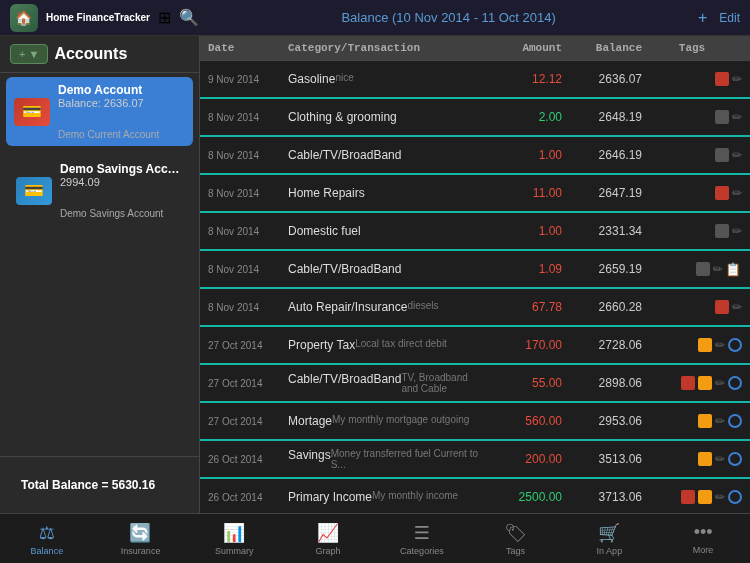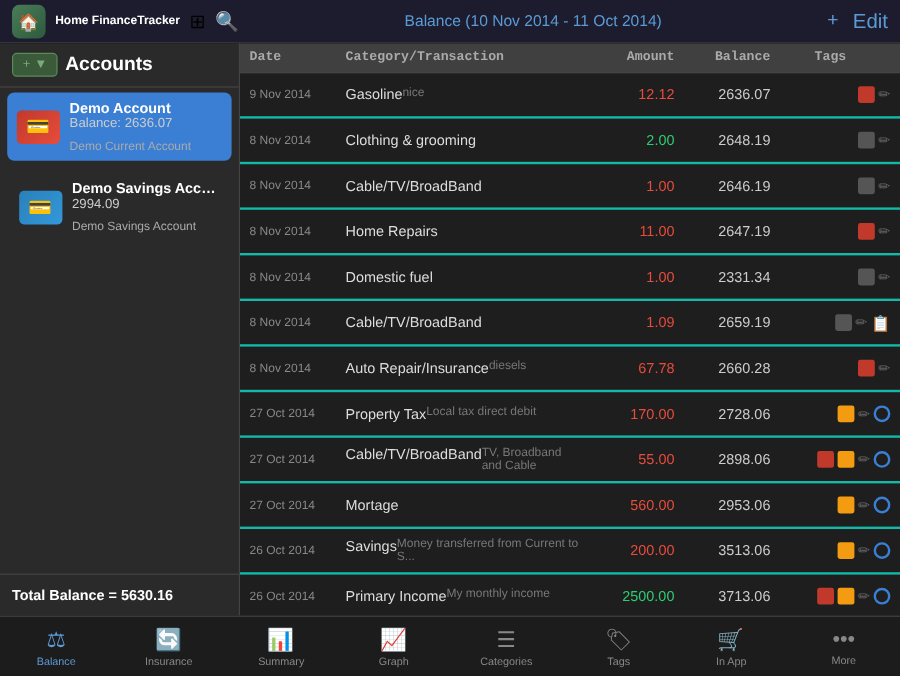--- a/index.html
+++ b/index.html
@@ -5,40 +5,40 @@
     * { margin: 0; padding: 0; box-sizing: border-box; }
     body { width: 750px; height: 563px; background: #1a1a1a; font-family: -apple-system, 'Helvetica Neue', Arial, sans-serif; overflow: hidden; display: flex; flex-direction: column; }
 
     
     .top-bar { background: #1c1c2e; height: 36px; display: flex; align-items: center; justify-content: space-between; padding: 0 10px; border-bottom: 1px solid #333; }
     .top-bar-left { display: flex; align-items: center; gap: 8px; }
     .top-bar-left .app-icon { width: 28px; height: 28px; background: linear-gradient(135deg, #4a7c59, #2d5a3d); border-radius: 6px; display: flex; align-items: center; justify-content: center; font-size: 14px; }
     .top-bar-center { color: #5b9bd5; font-size: 13px; font-weight: 500; }
     .top-bar-right { display: flex; align-items: center; gap: 12px; }
     .top-bar-right .icon-btn { color: #5b9bd5; font-size: 16px; cursor: pointer; }
-    .top-bar-right .edit-btn { color: #5b9bd5; font-size: 17px; cursor: pointer; }
+    .top-bar-right .edit-btn { color: #5b9bd5; font-size: 12px; cursor: pointer; }
 
     
     .main-content { display: flex; flex: 1; overflow: hidden; }
 
     
     .sidebar { width: 200px; background: #2a2a2a; display: flex; flex-direction: column; border-right: 1px solid #444; }
     .sidebar-header { display: flex; align-items: center; padding: 8px 10px; gap: 6px; border-bottom: 1px solid #444; }
     .add-btn { background: #3a5a3a; border: 1px solid #5a8a5a; border-radius: 4px; padding: 3px 8px; color: #7aaa7a; font-size: 11px; cursor: pointer; }
     .sidebar-title { color: #fff; font-size: 16px; font-weight: 600; flex: 1; }
     .account-item { padding: 8px 10px; cursor: pointer; display: flex; align-items: center; gap: 8px; }
     .account-item.selected { background: #3a7fd4; border-radius: 6px; margin: 4px 6px; padding: 6px 8px; }
     .account-item:not(.selected) { margin: 4px 6px; }
     .account-icon { width: 36px; height: 28px; background: linear-gradient(135deg, #c0392b, #e74c3c); border-radius: 4px; display: flex; align-items: center; justify-content: center; font-size: 16px; flex-shrink: 0; }
     .account-icon.savings { background: linear-gradient(135deg, #2980b9, #3498db); }
     .account-info { flex: 1; min-width: 0; }
     .account-name { color: #fff; font-size: 12px; font-weight: 600; white-space: nowrap; overflow: hidden; text-overflow: ellipsis; }
     .account-balance { color: #ccc; font-size: 11px; }
-    .account-type { font-size: 10px; color: #aaa; margin-top: 8px; }
-    .sidebar-footer { margin-top: auto; padding: 10px; border-top: 1px solid #444; }
+    .account-type { font-size: 10px; color: #aaa; margin-top: 20px; }
+    .sidebar-footer { margin-top: auto; padding: 21px; border-top: 1px solid #444; }
     .total-balance { color: #fff; font-size: 12px; font-weight: 600; }
 
     
     .table-area { flex: 1; display: flex; flex-direction: column; overflow: hidden; background: #1e1e1e; }
     .table-header { display: grid; grid-template-columns: 80px 1fr 80px 80px 100px; padding: 6px 8px; border-bottom: 1px solid #444; background: #404040; font-family: Liberation Mono, monospace; }
     .table-header-cell { color: #aaa; font-size: 11px; font-weight: 600; text-align: left; }
     .table-header-cell.right { text-align: right; }
     .table-header-cell.center { text-align: center; }
     .table-scroll { flex: 1; overflow-y: auto; }
     .table-scroll::-webkit-scrollbar { width: 4px; }
@@ -252,34 +252,35 @@
             <span class="tag-red"></span>
             <span class="tag-yellow"></span>
             <span class="tag-pencil">✏</span>
             <span class="tag-circle"></span>
           </div>
   </div>
         <div class="table-row">
     <div class="cell-date">27 Oct 2014</div>
     <div class="cell-category">
       <span class="cell-cat-name">Mortage</span>
+      <span class="cell-cat-sub">My monthly mortgage outgoing</span>
     </div>
     <div class="cell-amount red">560.00</div>
     <div class="cell-balance">2953.06</div>
     <div class="cell-tags">
             <span class="tag-yellow"></span>
             <span class="tag-pencil">✏</span>
             <span class="tag-circle"></span>
           </div>
   </div>
         <div class="table-row">
     <div class="cell-date">26 Oct 2014</div>
     <div class="cell-category">
       <span class="cell-cat-name">Savings</span>
-      <span class="cell-cat-sub">Money transferred from Current to S...</span>
+      <span class="cell-cat-sub">Money transferred fuel Current to S...</span>
     </div>
     <div class="cell-amount red">200.00</div>
     <div class="cell-balance">3513.06</div>
     <div class="cell-tags">
             <span class="tag-yellow"></span>
             <span class="tag-pencil">✏</span>
             <span class="tag-circle"></span>
           </div>
   </div>
         <div class="table-row">

